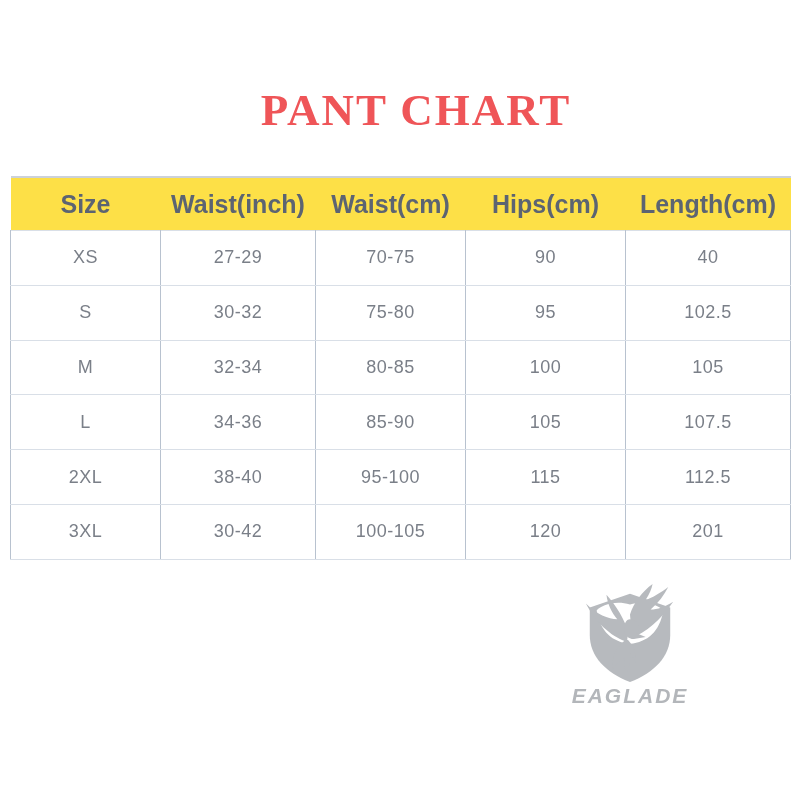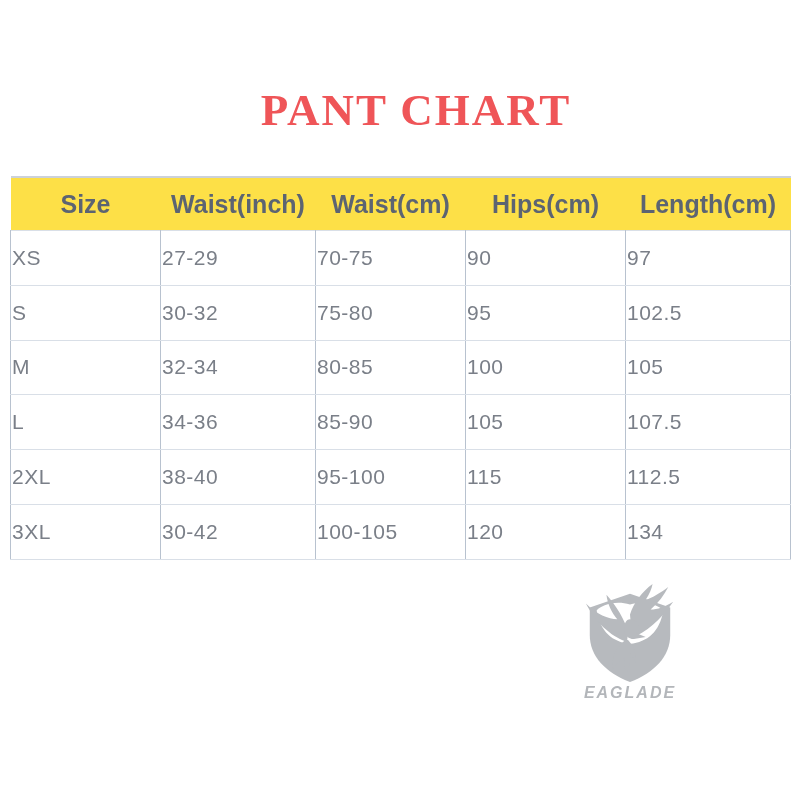--- a/index.html
+++ b/index.html
@@ -37,21 +37,21 @@
     width: 136px;
     text-align: center;
     z-index: 1;
   }
   .watermark svg { display: block; margin: 0 auto; }
   .brand-text {
     margin-top: -4px;
     font-family: "Liberation Sans", sans-serif;
     font-weight: bold;
     font-style: italic;
-    font-size: 16px;
+    font-size: 21px;
     letter-spacing: 2px;
     color: #b3b6ba;
     white-space: nowrap;
   }
   
   .table-wrap {
     position: absolute;
     left: 10px;
     top: 176px;
     width: 780px;
@@ -72,23 +72,23 @@
     text-align: center;
     vertical-align: middle;
   }
   table.size-chart tbody td {
     height: 51.8px;
     background: transparent;
     border-left: 1px solid #b8c2cf;
     border-right: 1px solid #b8c2cf;
     border-top: 1px solid #d9dfe7;
     border-bottom: 1px solid #d9dfe7;
-    font-size: 21px;
+    font-size: 18px;
     color: #7a7f88;
-    text-align: left;
+    text-align: center;
     vertical-align: middle;
     letter-spacing: 0.5px;
   }
 </style>
 </head>
 <body>
 
 <div id="page">
 
   <h1 class="page-title">PANT CHART</h1>
@@ -128,21 +128,21 @@
             <th>Hips(cm)</th>
             <th>Length(cm)</th>
           </tr>
       </thead>
       <tbody id="table-body">
           <tr>
             <td>XS</td>
             <td>27-29</td>
             <td>70-75</td>
             <td>90</td>
-            <td>97</td>
+            <td>40</td>
           </tr>
           <tr>
             <td>S</td>
             <td>30-32</td>
             <td>75-80</td>
             <td>95</td>
             <td>102.5</td>
           </tr>
           <tr>
             <td>M</td>
@@ -163,19 +163,19 @@
             <td>38-40</td>
             <td>95-100</td>
             <td>115</td>
             <td>112.5</td>
           </tr>
           <tr>
             <td>3XL</td>
             <td>30-42</td>
             <td>100-105</td>
             <td>120</td>
-            <td>134</td>
+            <td>201</td>
           </tr>
         </tbody>
     </table>
   </div>
 
 </div>
 
 </body></html>

